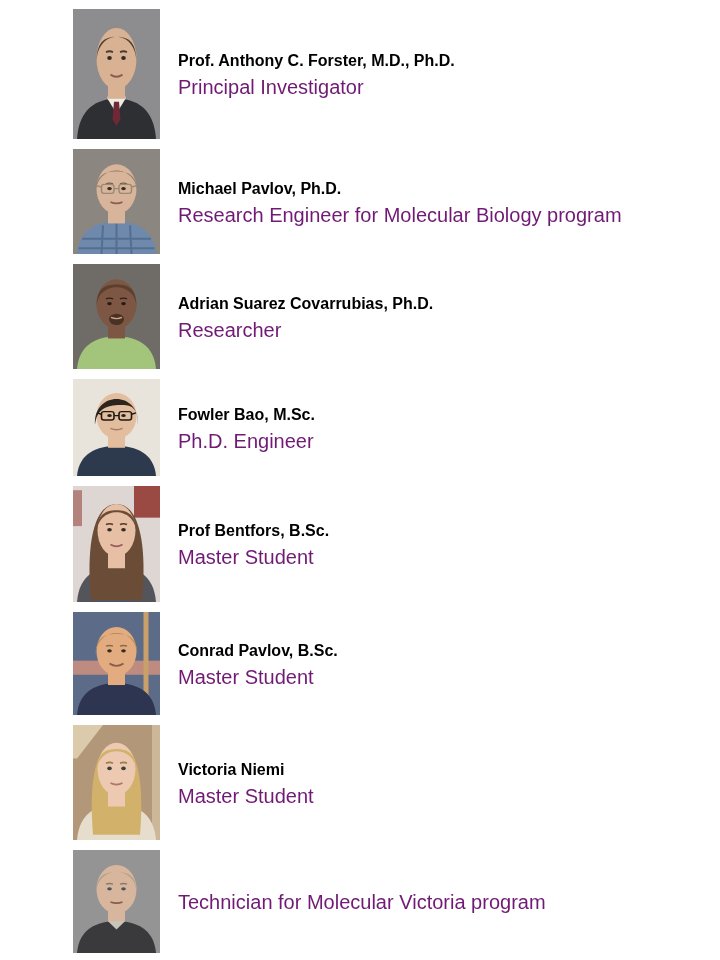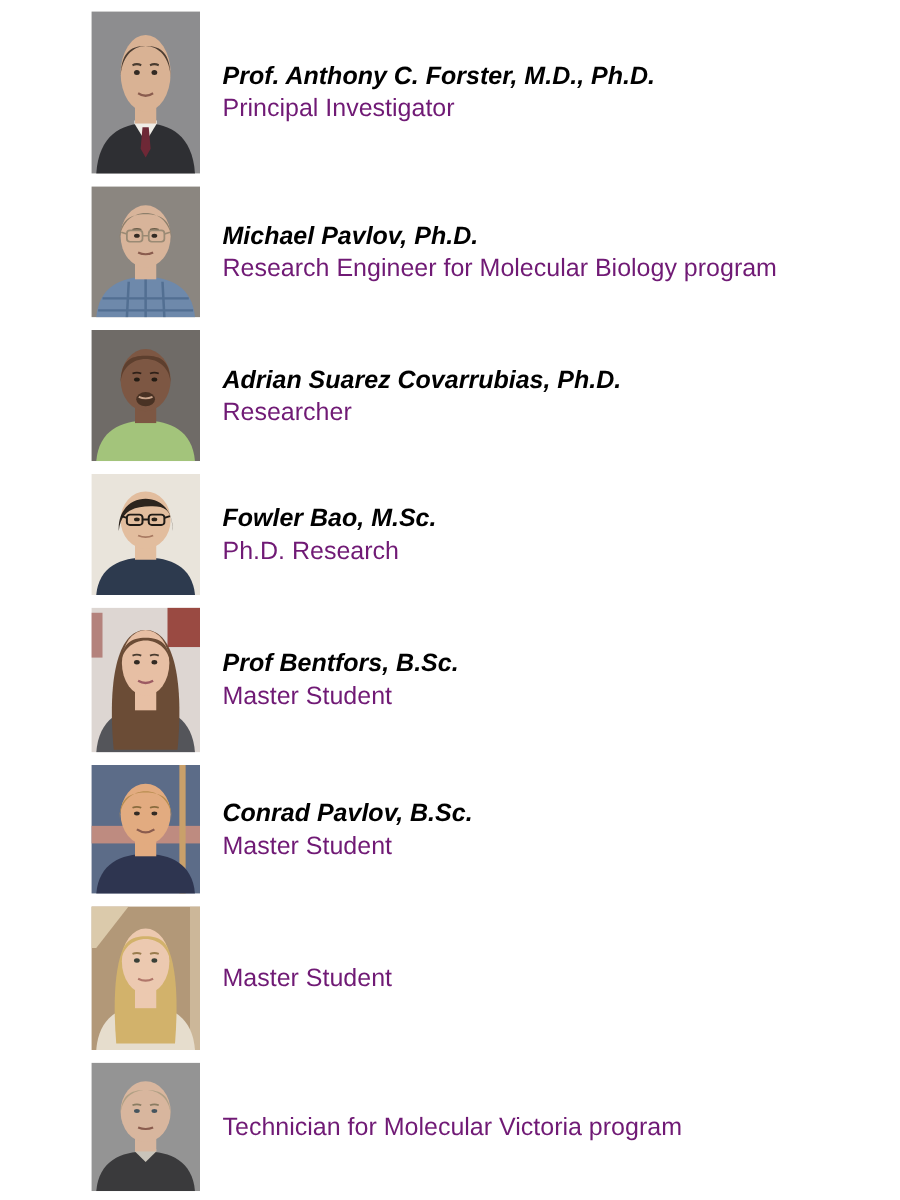--- a/index.html
+++ b/index.html
@@ -28,26 +28,25 @@
   }
   .photo svg {
     width: 100%;
     height: 100%;
     display: block;
   }
   .info {
     margin-left: 18px;
   }
   .name {
-    font-size: 20px;
+    font-size: 16px;
     font-weight: 700;
     line-height: 26px;
     color: #000000;
     white-space: nowrap;
-    font-style: italic;
   }
   .role {
     font-size: 20px;
     font-weight: 400;
     line-height: 26px;
     color: #701a75;
     white-space: nowrap;
   }
 </style>
 </head>
@@ -140,21 +139,21 @@
         <g fill="none" stroke-width="1.6">
           <rect x="28.5" y="37" width="12.5" height="9.5" rx="2.5" stroke="#1e1a16"></rect>
           <rect x="46" y="37" width="12.5" height="9.5" rx="2.5" stroke="#1e1a16"></rect>
           <path d="M41,41.5 L46,41.5 M28.5,40 L24,38.5 M58.5,40 L63,38.5" stroke="#1e1a16"></path>
         </g>
         <path d="M37.5,56 Q43.5,59 49.5,56" stroke="#a87a62" stroke-width="1.7" fill="none"></path>
       </svg>
     </div>
     <div class="info">
       <div class="name">Fowler Bao, M.Sc.</div>
-      <div class="role">Ph.D. Research</div>
+      <div class="role">Ph.D. Engineer</div>
     </div>
   </div>
 
   <div class="member-row">
     <div class="photo" style="height:116px">
       <svg viewBox="0 0 87 110" preserveAspectRatio="none">
         <rect x="0" y="0" width="87" height="110" fill="#ddd6d2"></rect>
         <rect x="61" y="0" width="26" height="30" fill="#9a4a42"></rect>
         <rect x="0" y="4" width="9" height="34" opacity="0.6" fill="#9a4a42"></rect>
         <path d="M4,110 C6,84 24,76 43.5,76 C63,76 81,84 83,110 Z" fill="#54555a"></path>
@@ -210,20 +209,21 @@
         <ellipse cx="43.5" cy="42" rx="19" ry="25" fill="#ecc9b0"></ellipse>
         <path d="M23.5,46 C23.5,18 63.5,18 63.5,46 C63.5,27 55,23 43.5,23 C32,23 23.5,27 23.5,46 Z" fill="#d2b26b"></path>
         <ellipse cx="36.5" cy="41.5" rx="2.3" ry="1.7" fill="#3a4038"></ellipse>
         <ellipse cx="50.5" cy="41.5" rx="2.3" ry="1.7" fill="#3a4038"></ellipse>
         <path d="M33,36.5 Q36.5,35 40,36.5" stroke="#9a7c4e" stroke-width="1.5" fill="none"></path>
         <path d="M47,36.5 Q50.5,35 54,36.5" stroke="#9a7c4e" stroke-width="1.5" fill="none"></path>
         <path d="M37.5,55.5 Q43.5,58.5 49.5,55.5" stroke="#b0766a" stroke-width="1.7" fill="none"></path>
       </svg>
     </div>
     <div class="info">
+      <div class="name">Victoria Niemi</div>
       <div class="role">Master Student</div>
     </div>
   </div>
 
   <div class="member-row">
     <div class="photo" style="height:103px">
       <svg viewBox="0 0 87 110" preserveAspectRatio="none">
         <rect x="0" y="0" width="87" height="110" fill="#949494"></rect>
         <path d="M4,110 C6,84 24,76 43.5,76 C63,76 81,84 83,110 Z" fill="#3a3a3c"></path>
         <path d="M35,76 L43.5,85 L52,76 L52,74 L35,74 Z" fill="#c9c4ba"></path>

